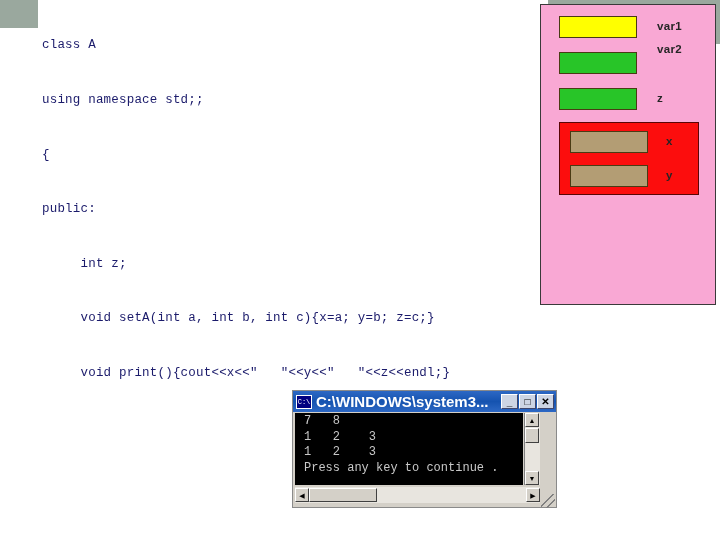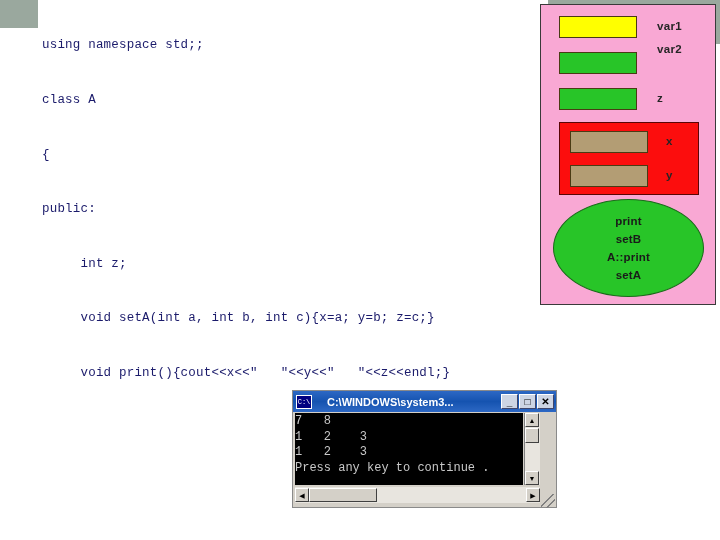--- a/index.html
+++ b/index.html
@@ -216,23 +216,23 @@
     color: #ffffff;
     font-size: 7px;
     font-family: "Liberation Mono", monospace;
     display: flex;
     align-items: center;
     justify-content: center;
     flex: 0 0 auto;
   }
   .console-title {
     color: #ffffff;
-    font-size: 11px;
+    font-size: 15px;
     font-weight: bold;
-    margin-left: 15px;
+    margin-left: 4px;
     flex: 1 1 auto;
     white-space: nowrap;
     overflow: hidden;
     font-family: "Liberation Sans", sans-serif;
   }
   .win-btn {
     width: 17px;
     height: 15px;
     background: #cdd5e4;
     border: 1px solid #ffffff;
@@ -261,21 +261,21 @@
     top: 1px;
     width: 228px;
     height: 72px;
     background: #000000;
     color: #c8c8c8;
     font-family: "Liberation Mono", "DejaVu Sans Mono", monospace;
     font-size: 12px;
     line-height: 15.5px;
     white-space: pre;
     overflow: hidden;
-    padding: 1px 0 0 0;
+    padding: 1px 0 0 9px;
     box-sizing: border-box;
   }
   .vscroll {
     position: absolute;
     left: 231px;
     top: 1px;
     width: 16px;
     height: 72px;
     background: #e8e5df;
     border-left: 1px solid #808080;
@@ -344,22 +344,22 @@
   }
 </style>
 </head>
 <body>
 
 <div class="gray-band-right"></div>
 <div class="gray-band-right2"></div>
 <div class="gray-band-left"></div>
 
 <div class="code-block">
+  <div class="code-line">class A</div>
   <div class="code-line">using namespace std;;</div>
-  <div class="code-line">class A</div>
   <div class="code-line">{</div>
   <div class="code-line">public:</div>
   <div class="code-line">     int z;</div>
   <div class="code-line">     void setA(int a, int b, int c){x=a; y=b; z=c;}</div>
   <div class="code-line">     void print(){cout&lt;&lt;x&lt;&lt;"   "&lt;&lt;y&lt;&lt;"   "&lt;&lt;z&lt;&lt;endl;}</div>
   
   
   
   
   
@@ -390,26 +390,20 @@
   <div class="mem-box box-z"></div>
   <div class="mem-label label-z">z</div>
 
   <div class="box-private">
     <div class="box-x"></div>
     <div class="mem-label label-x">x</div>
     <div class="box-y"></div>
     <div class="mem-label label-y">y</div>
   </div>
 
-  <div class="methods-ellipse">
-    <div class="method-name">print</div>
-    <div class="method-name">setB</div>
-    <div class="method-name">A::print</div>
-    <div class="method-name">setA</div>
-  </div>
 
 </div>
 
 <div class="console-window">
   <div class="console-titlebar">
     <div class="console-icon">C:\</div>
     <div class="console-title">C:\WINDOWS\system3...</div>
     <div class="win-btn">_</div>
     <div class="win-btn">□</div>
     <div class="win-btn">✕</div>

